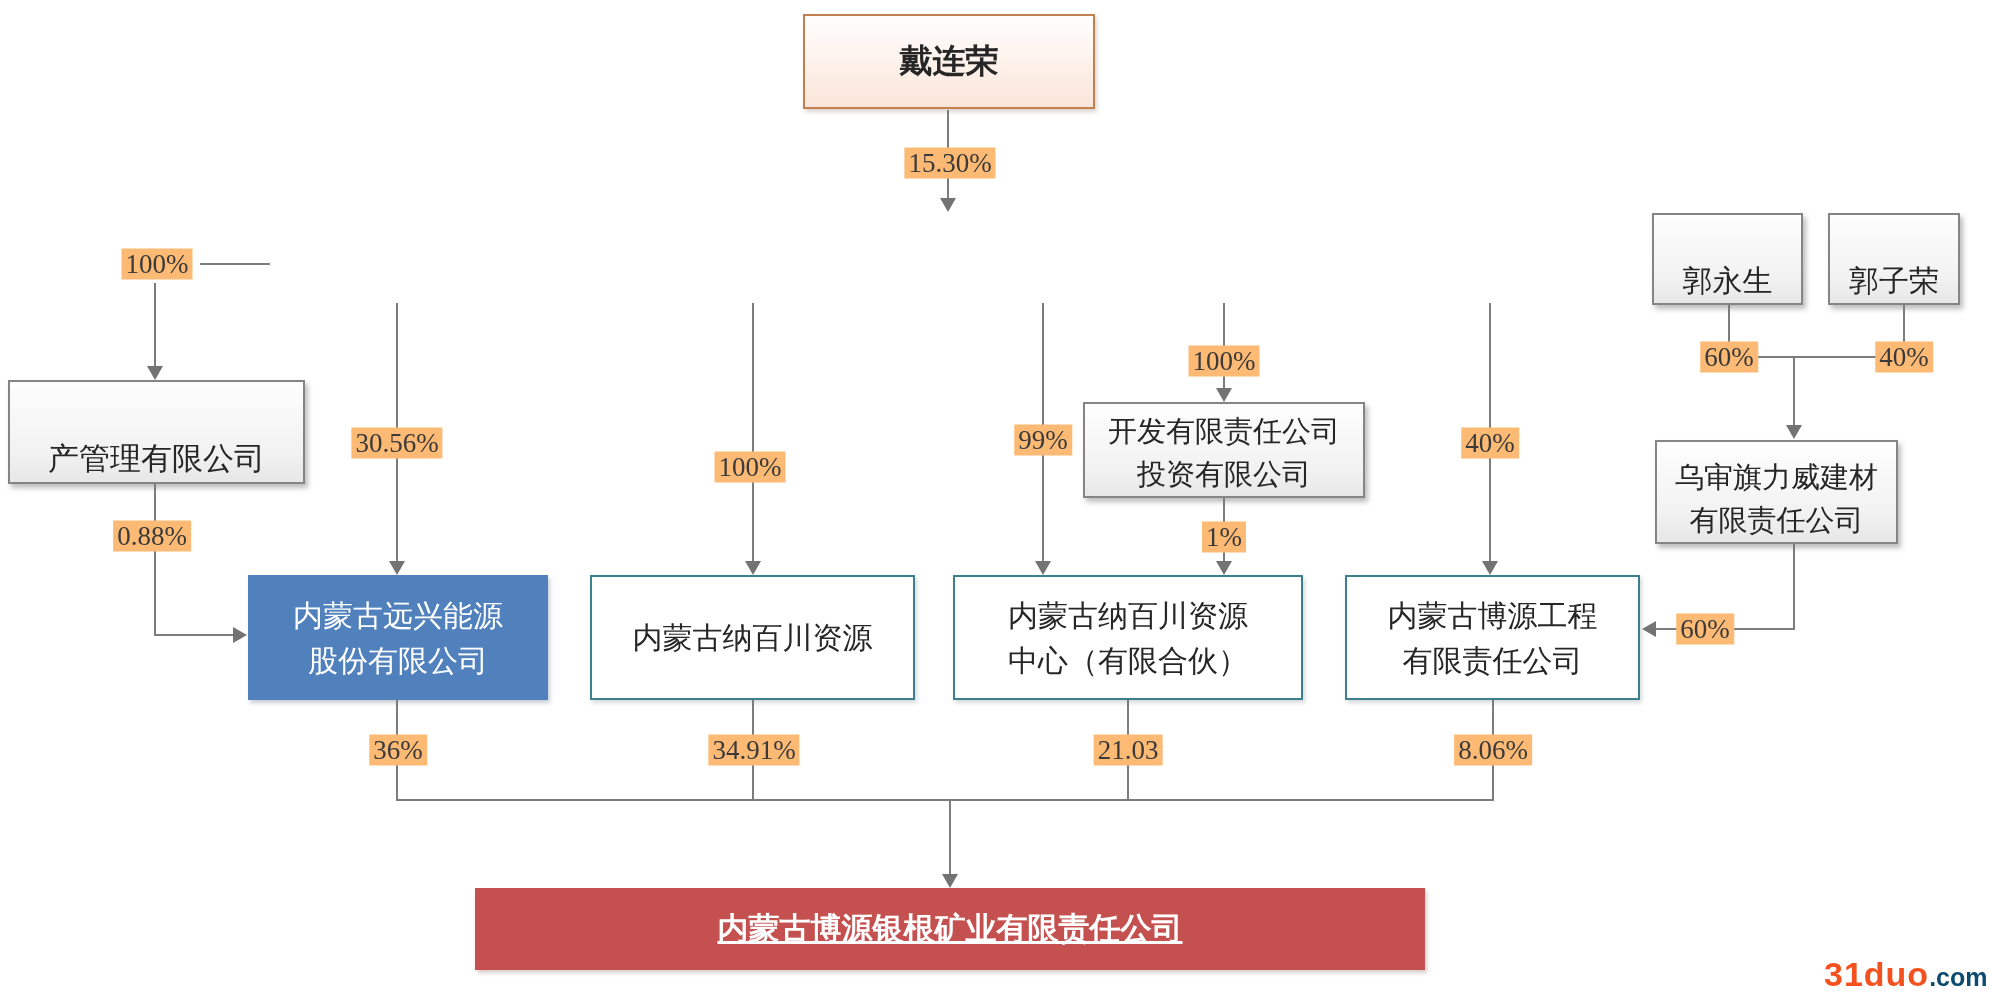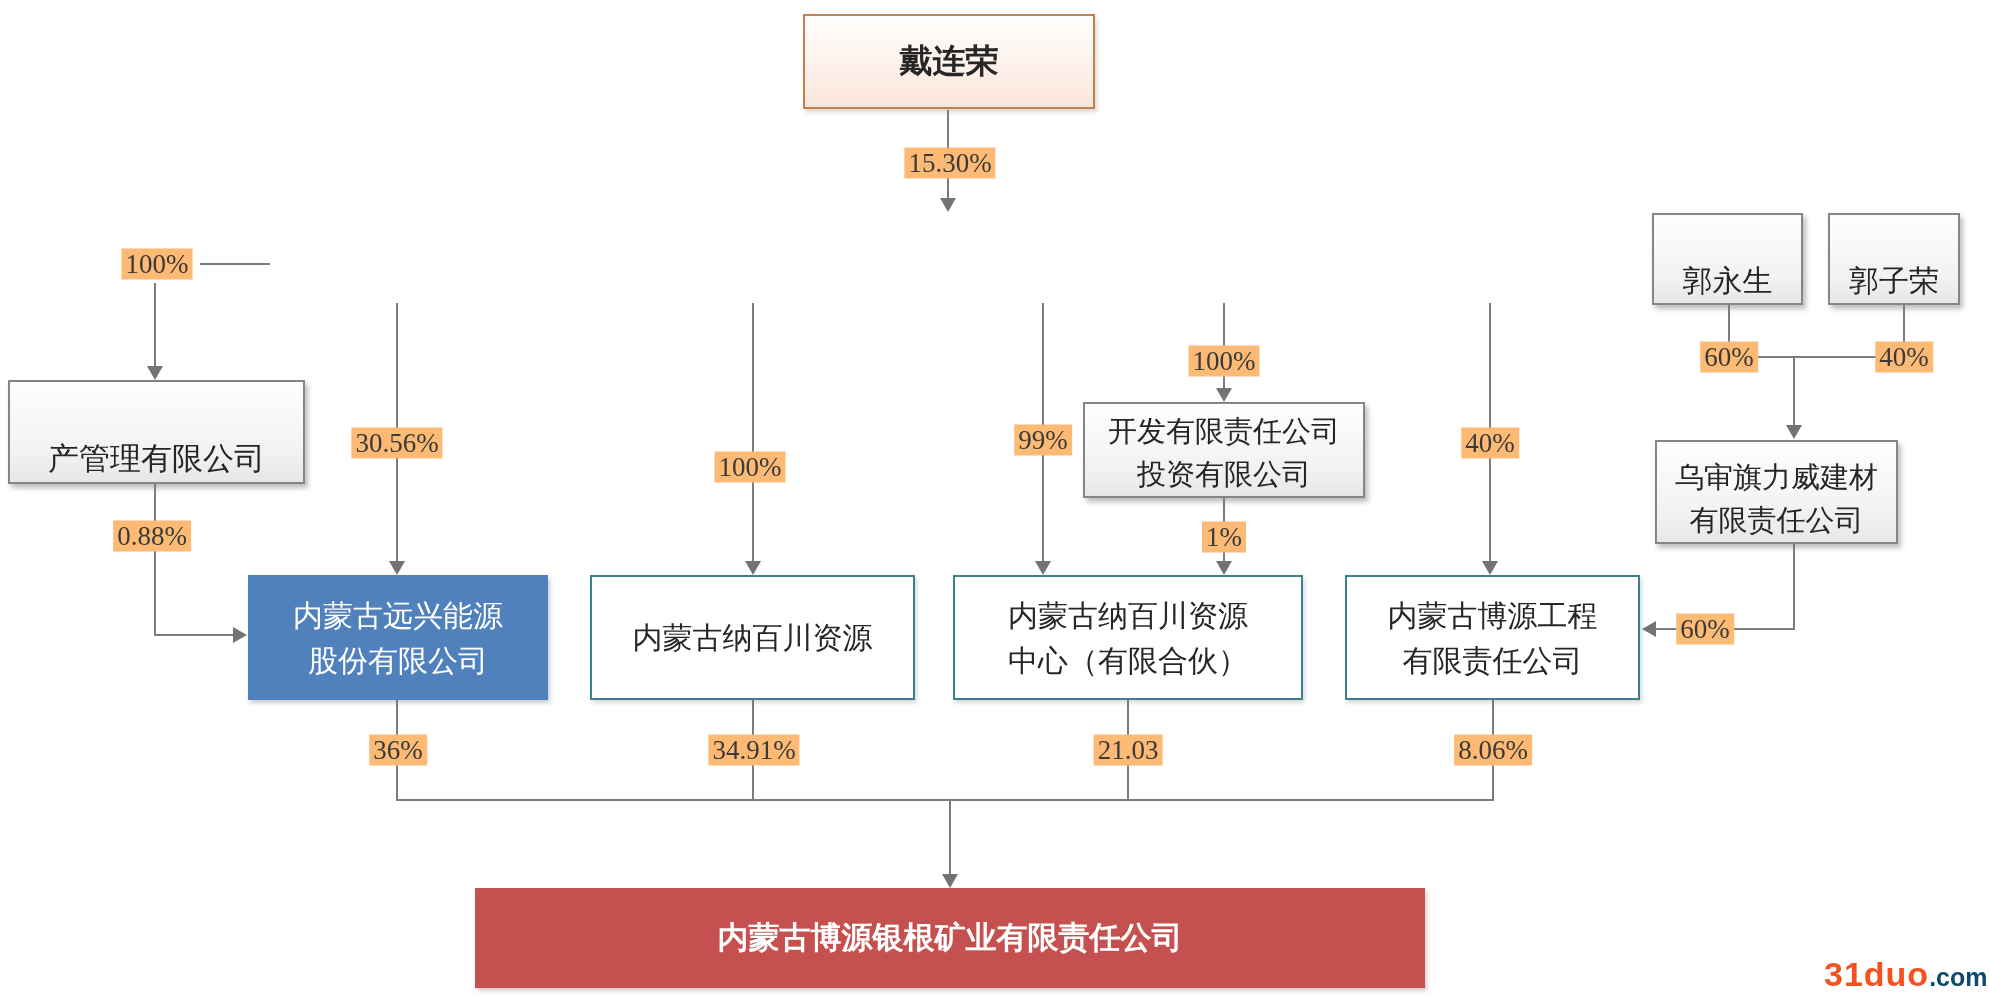--- a/index.html
+++ b/index.html
@@ -79,21 +79,21 @@
   <div class="box box-teal fs30" style="left:953px;top:575px;width:350px;height:125px;">
     <div class="l">内蒙古纳百川资源</div>
     <div class="l">中心（有限合伙）</div>
   </div>
 
   <div class="box box-teal fs30" style="left:1345px;top:575px;width:295px;height:125px;">
     <div class="l">内蒙古博源工程</div>
     <div class="l">有限责任公司</div>
   </div>
 
-  <div class="box box-red" style="left:475px;top:888px;width:950px;height:100px;">
+  <div class="box box-red" style="left:475px;top:888px;width:950px;height:82px;text-decoration:underline;">
     <div class="l">内蒙古博源银根矿业有限责任公司</div>
   </div>
 
   <div class="vl" style="left:947px;top:110px;height:90px;"></div>
   <div class="ah ah-down" style="left:940px;top:198px;"></div>
   <div class="elabel" style="left:950px;top:163px;">15.30%</div>
 
   <div class="hl" style="left:200px;top:263px;width:70px;"></div>
   <div class="elabel" style="left:157px;top:264px;">100%</div>
   <div class="vl" style="left:154px;top:283px;height:85px;"></div>

